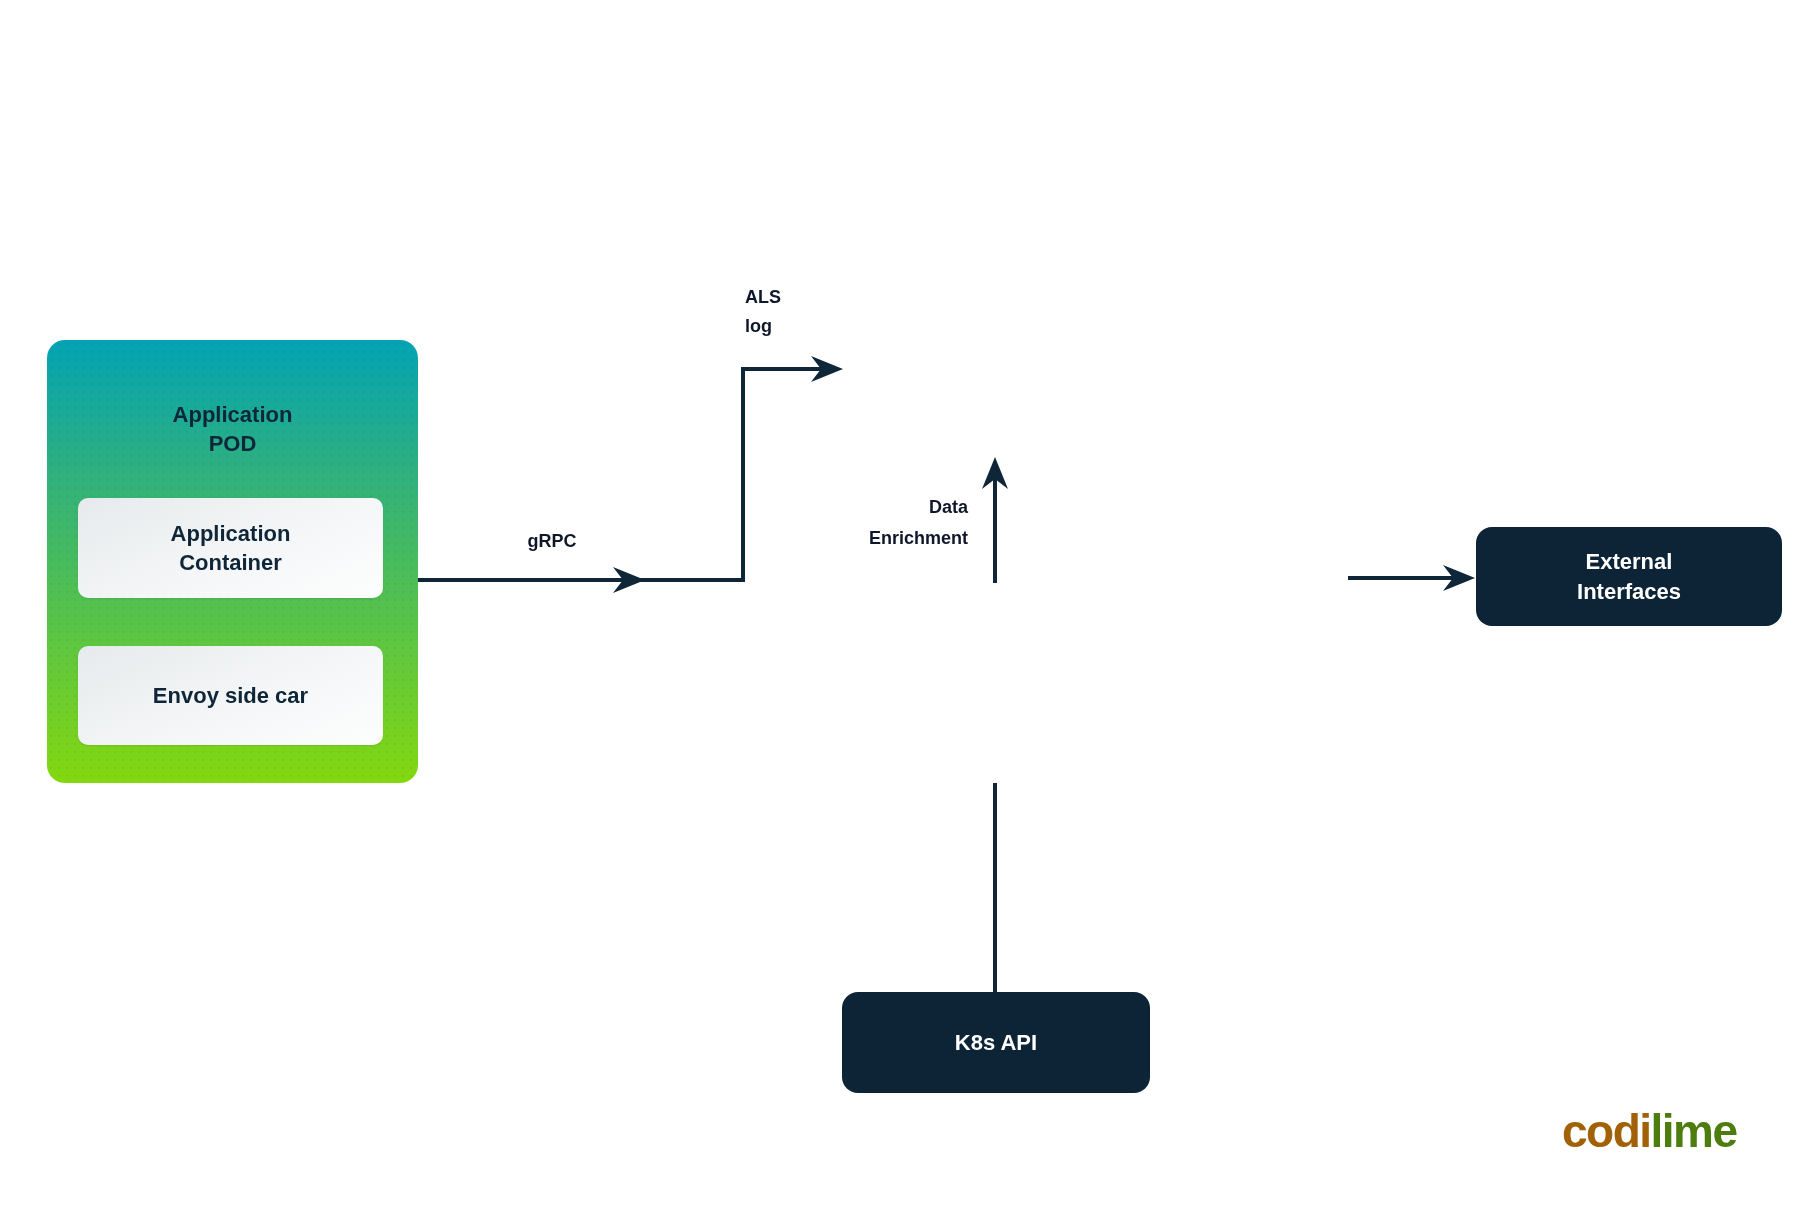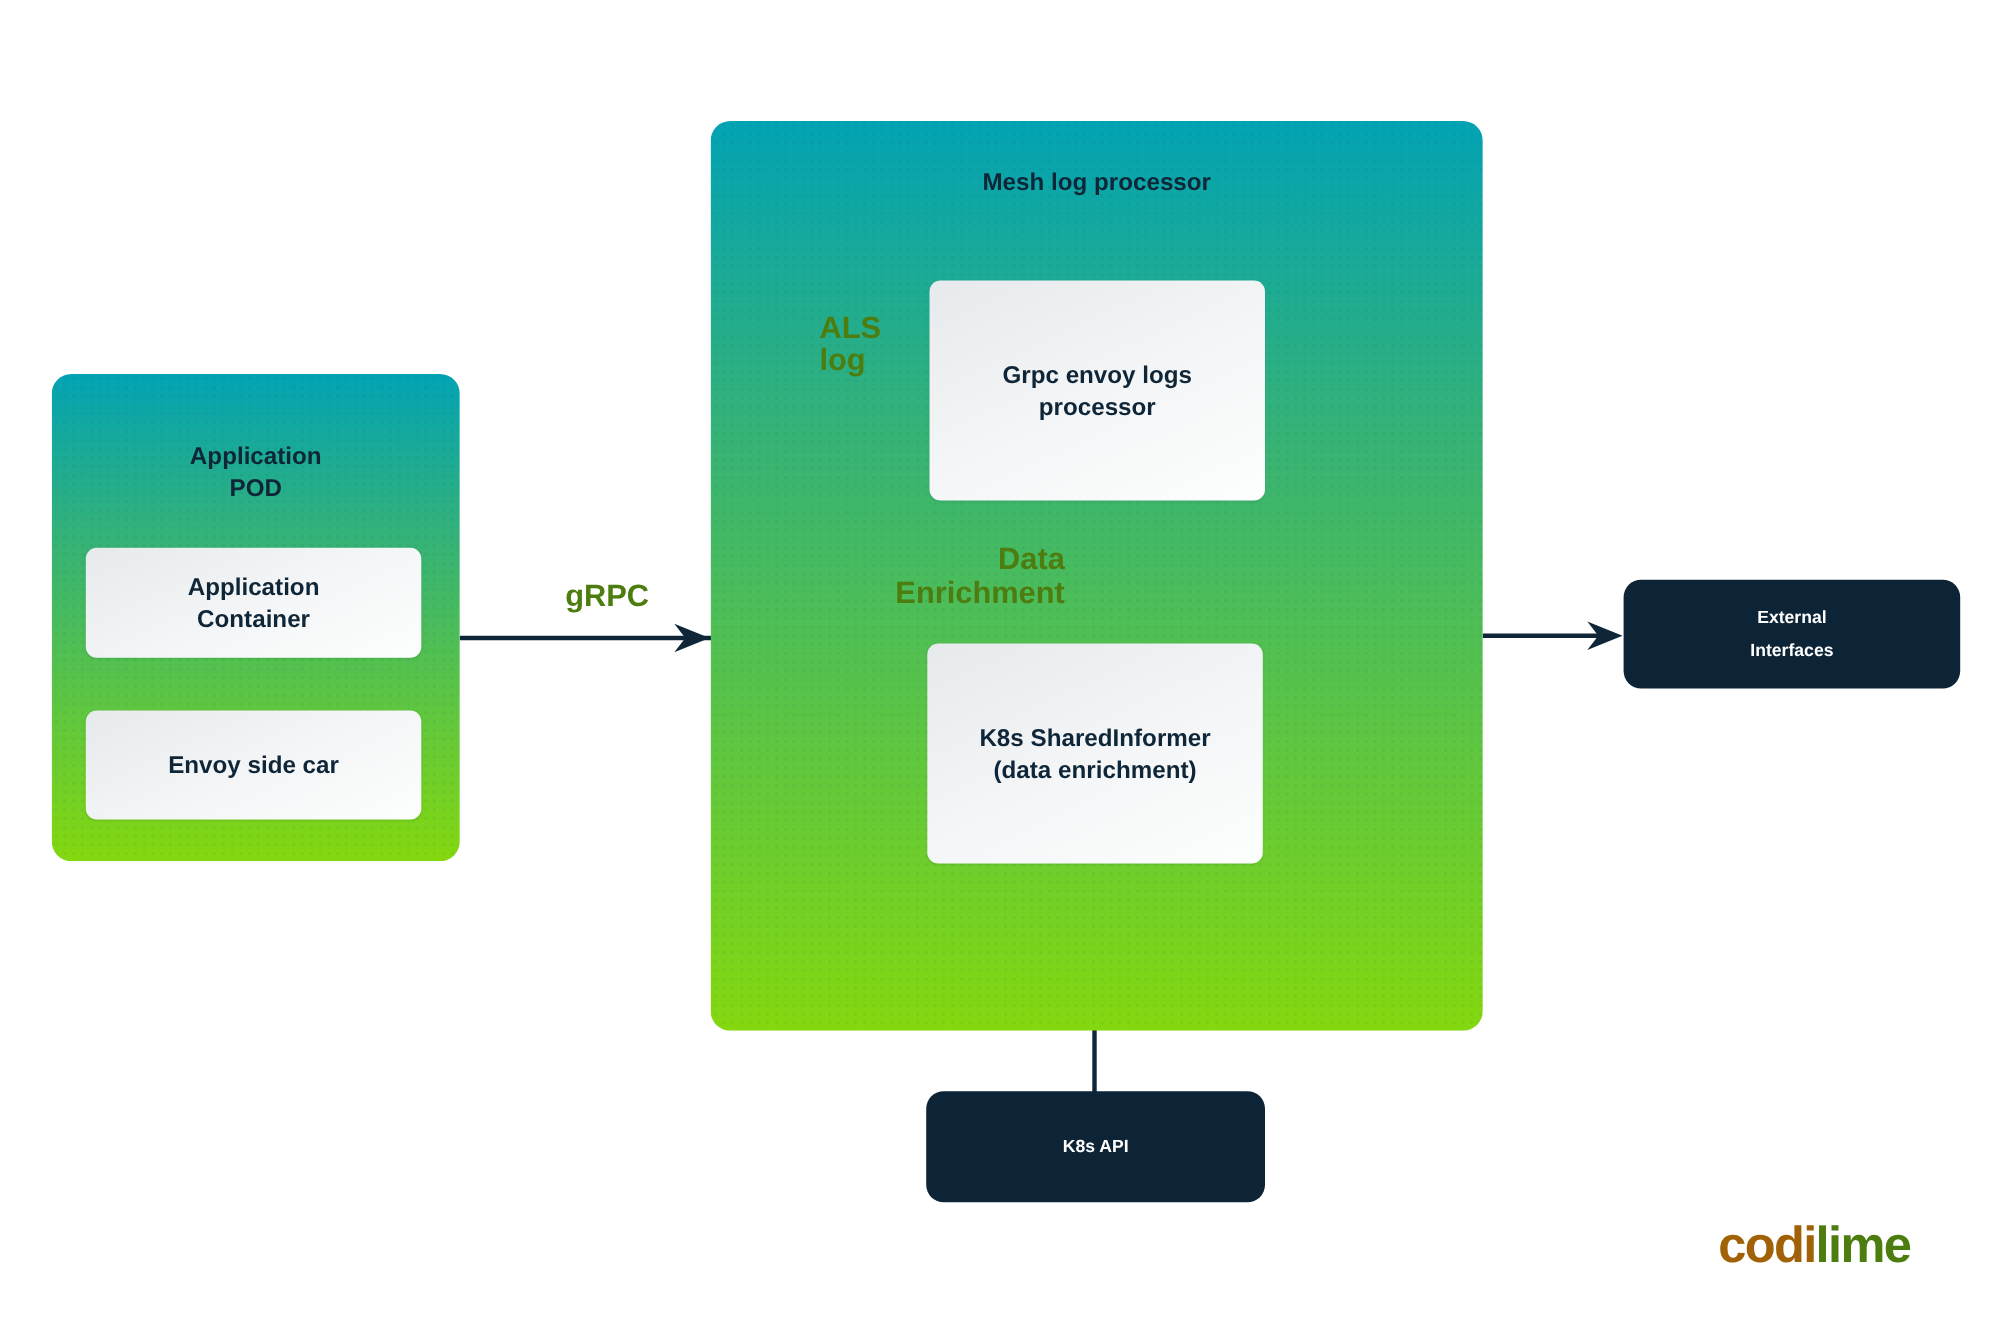--- a/index.html
+++ b/index.html
@@ -71,36 +71,36 @@
 
   
   .dark-box {
     position: absolute;
     border-radius: 16px;
     background: #0d2436;
     display: flex;
     align-items: center;
     justify-content: center;
     text-align: center;
-    font-size: 16px;
+    font-size: 22px;
     line-height: 30px;
     font-weight: 700;
     color: #ffffff;
     white-space: pre-line;
   }
   .external-box { left: 1476px; top: 527px;  width: 306px; height: 99px; }
   .k8s-api-box  { left: 842px;  top: 992px; width: 308px; height: 101px; }
 
   
   .edge-label {
     position: absolute;
-    font-size: 28px;
+    font-size: 18px;
     line-height: 29px;
     font-weight: 700;
-    color: #4d7c0f;
+    color: #0f172a;
     white-space: pre-line;
   }
   .grpc-label { left: 492px; top: 527px; width: 120px; text-align: center; }
   .als-label  { left: 745px; top: 283px; text-align: left; }
   .de-label   { left: 748px; top: 492px; width: 220px; text-align: right; line-height: 31px; }
 
   
   .logo {
     position: absolute;
     left: 1562px;
@@ -144,27 +144,20 @@
   </svg>
 
   <div class="grad-box pod-box">
     <div class="grad-title pod-title">Application
 POD</div>
     <div class="white-box app-container-box">Application
 Container</div>
     <div class="white-box envoy-sidecar-box">Envoy side car</div>
   </div>
 
-  <div class="grad-box mesh-box">
-    <div class="grad-title mesh-title">Mesh log processor</div>
-    <div class="white-box grpc-processor-box">Grpc envoy logs
-processor</div>
-    <div class="white-box shared-informer-box">K8s SharedInformer
-(data enrichment)</div>
-  </div>
 
   <div class="dark-box external-box">External
 Interfaces</div>
   <div class="dark-box k8s-api-box">K8s API</div>
 
   <div class="edge-label grpc-label">gRPC</div>
   <div class="edge-label als-label">ALS
 log</div>
   <div class="edge-label de-label">Data
 Enrichment</div>

